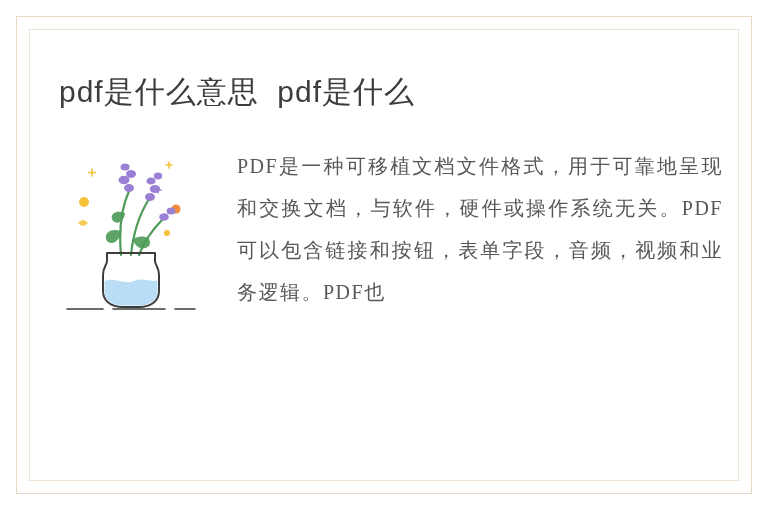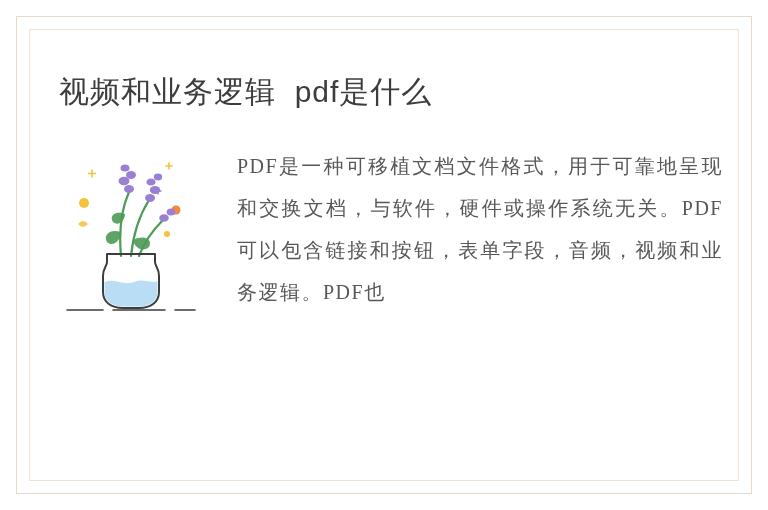--- a/index.html
+++ b/index.html
@@ -41,21 +41,21 @@
     font-family: "Liberation Sans", sans-serif;
     letter-spacing: 1px;
     white-space: pre;
   }
   .content {
     position: absolute;
     left: 42px;
     top: 128px;
     right: 28px;
     display: flex;
-    align-items: flex-end;
+    align-items: center;
   }
   .illus {
     width: 150px;
     height: 165px;
     position: relative;
     flex: 0 0 150px;
   }
   .illus svg {
     display: block;
   }
@@ -72,21 +72,21 @@
     max-height: 260px;
     overflow: hidden;
   }
 </style>
 </head>
 <body>
 
 <div class="card">
   <div class="card-inner"></div>
 
-  <div class="title">视频和业务逻辑  pdf是什么</div>
+  <div class="title">pdf是什么意思  pdf是什么</div>
 
   <div class="content">
 
     <div class="illus">
       <svg width="150" height="165" viewBox="0 0 150 165" xmlns="http://www.w3.org/2000/svg">
 
         <g stroke="#f5c33b" stroke-width="1.6" stroke-linecap="round">
           <path d="M33 22 l0 7 M29.5 25.5 l7 0"></path>
           <path d="M110 15 l0 6 M107 18 l6 0"></path>
         </g>

